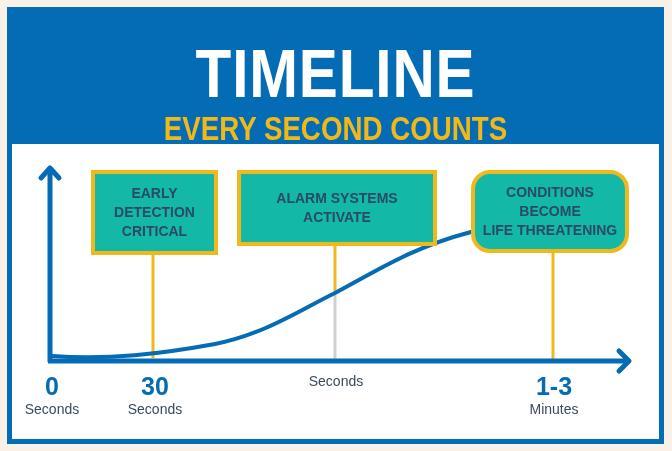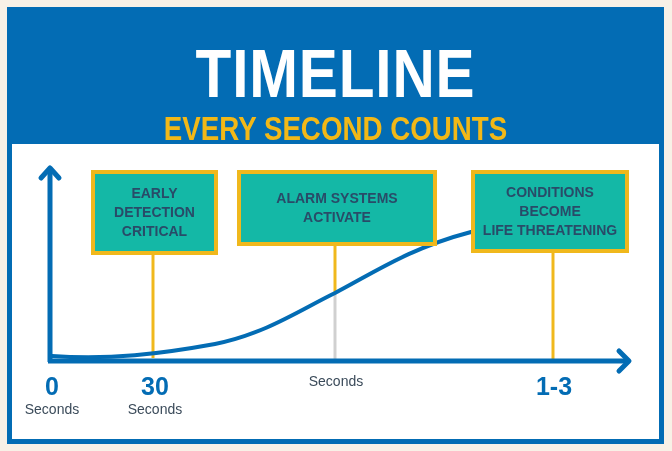--- a/index.html
+++ b/index.html
@@ -71,32 +71,33 @@
 
 <div class="callout" style="left:91px; top:170px; width:127px; height:85px;">
   <span>EARLY
 DETECTION
 CRITICAL</span>
 </div>
 <div class="callout" style="left:237px; top:170px; width:200px; height:76px;">
   <span>ALARM SYSTEMS
 ACTIVATE</span>
 </div>
-<div class="callout" style="left:471px; top:170px; width:158px; height:83px;">
+<div class="callout" style="left:471px; top:170px; width:158px; height:83px;border-radius:19px;">
   <span>CONDITIONS
 BECOME
 LIFE THREATENING</span>
 </div>
 
 <div class="tick-label" style="left:-3px; top:372px;">
   <span class="tick-num">0</span>
   <span class="tick-unit">Seconds</span>
 </div>
 <div class="tick-label" style="left:100px; top:372px;">
   <span class="tick-num">30</span>
   <span class="tick-unit">Seconds</span>
 </div>
 <div class="tick-label" style="left:281px; top:372px;">
   <span class="tick-unit">Seconds</span>
 </div>
 <div class="tick-label" style="left:499px; top:372px;">
   <span class="tick-num">1-3</span>
+  <span class="tick-unit">Minutes</span>
 </div>
 
 </body></html>

